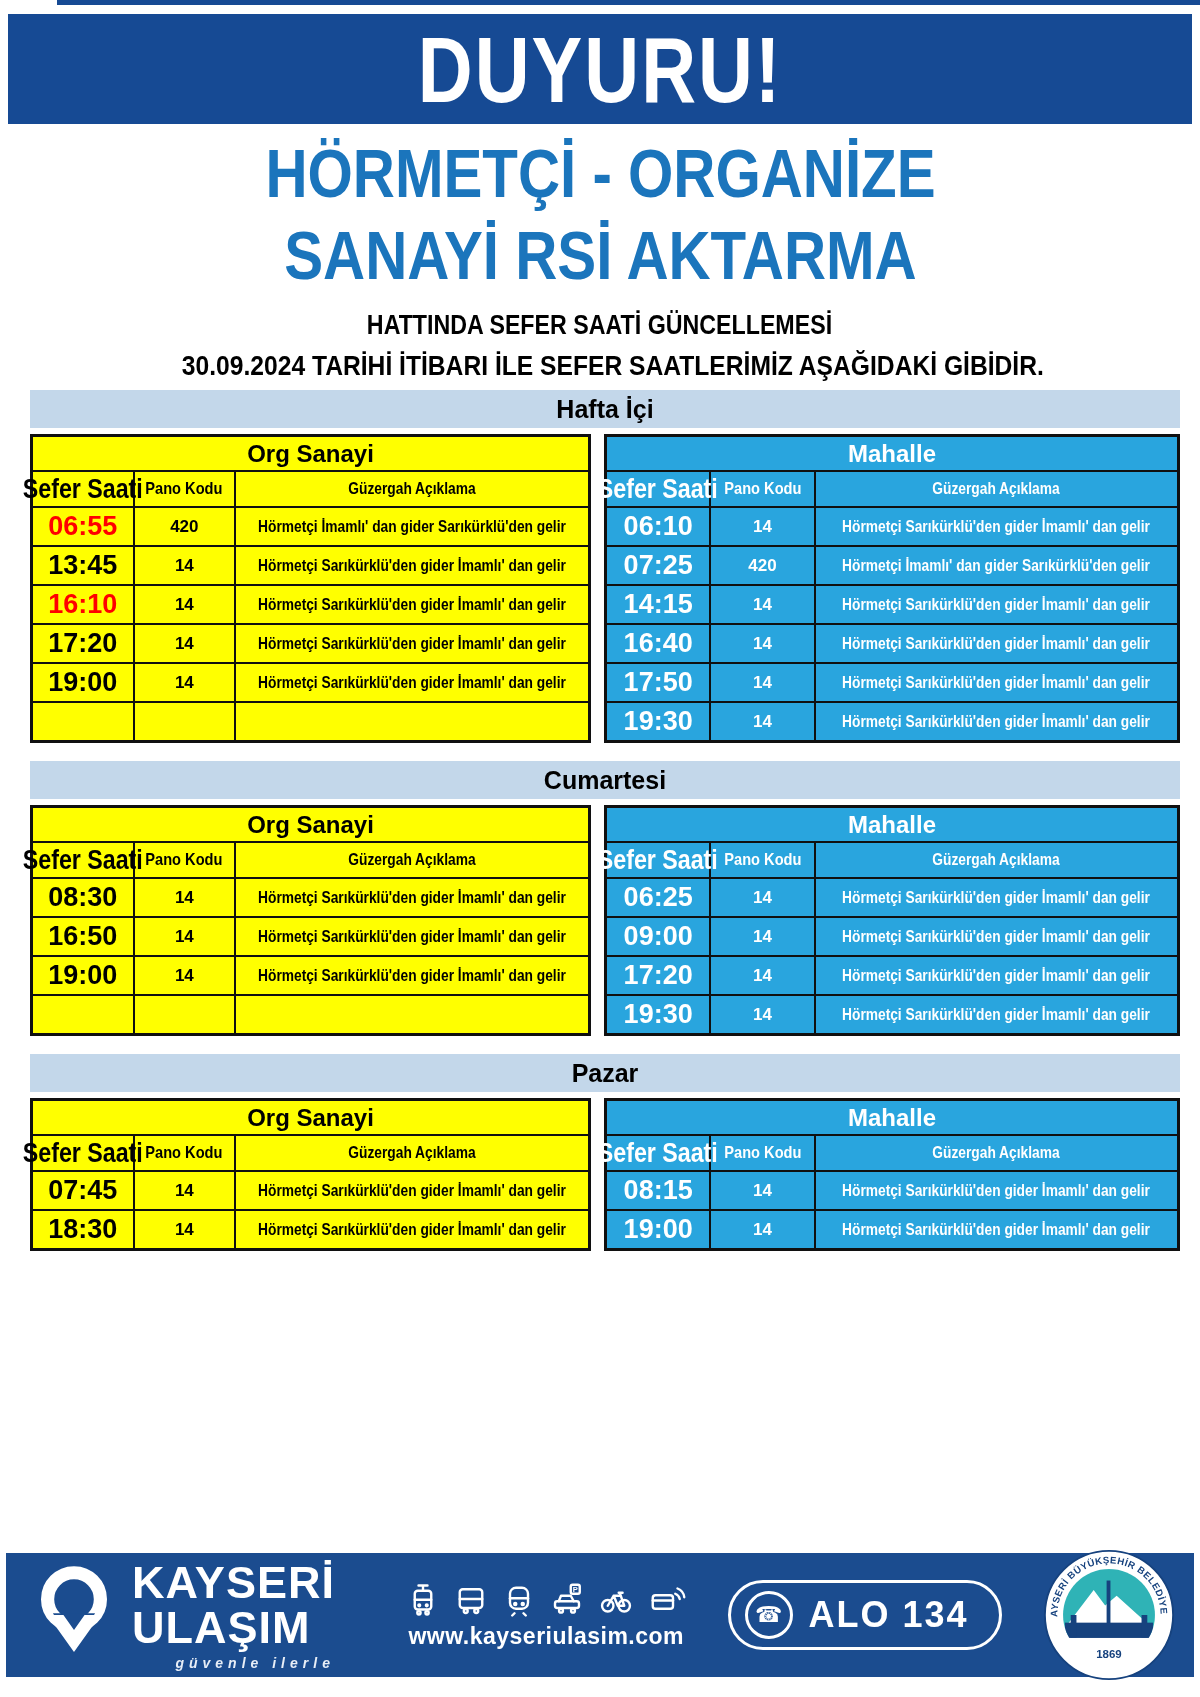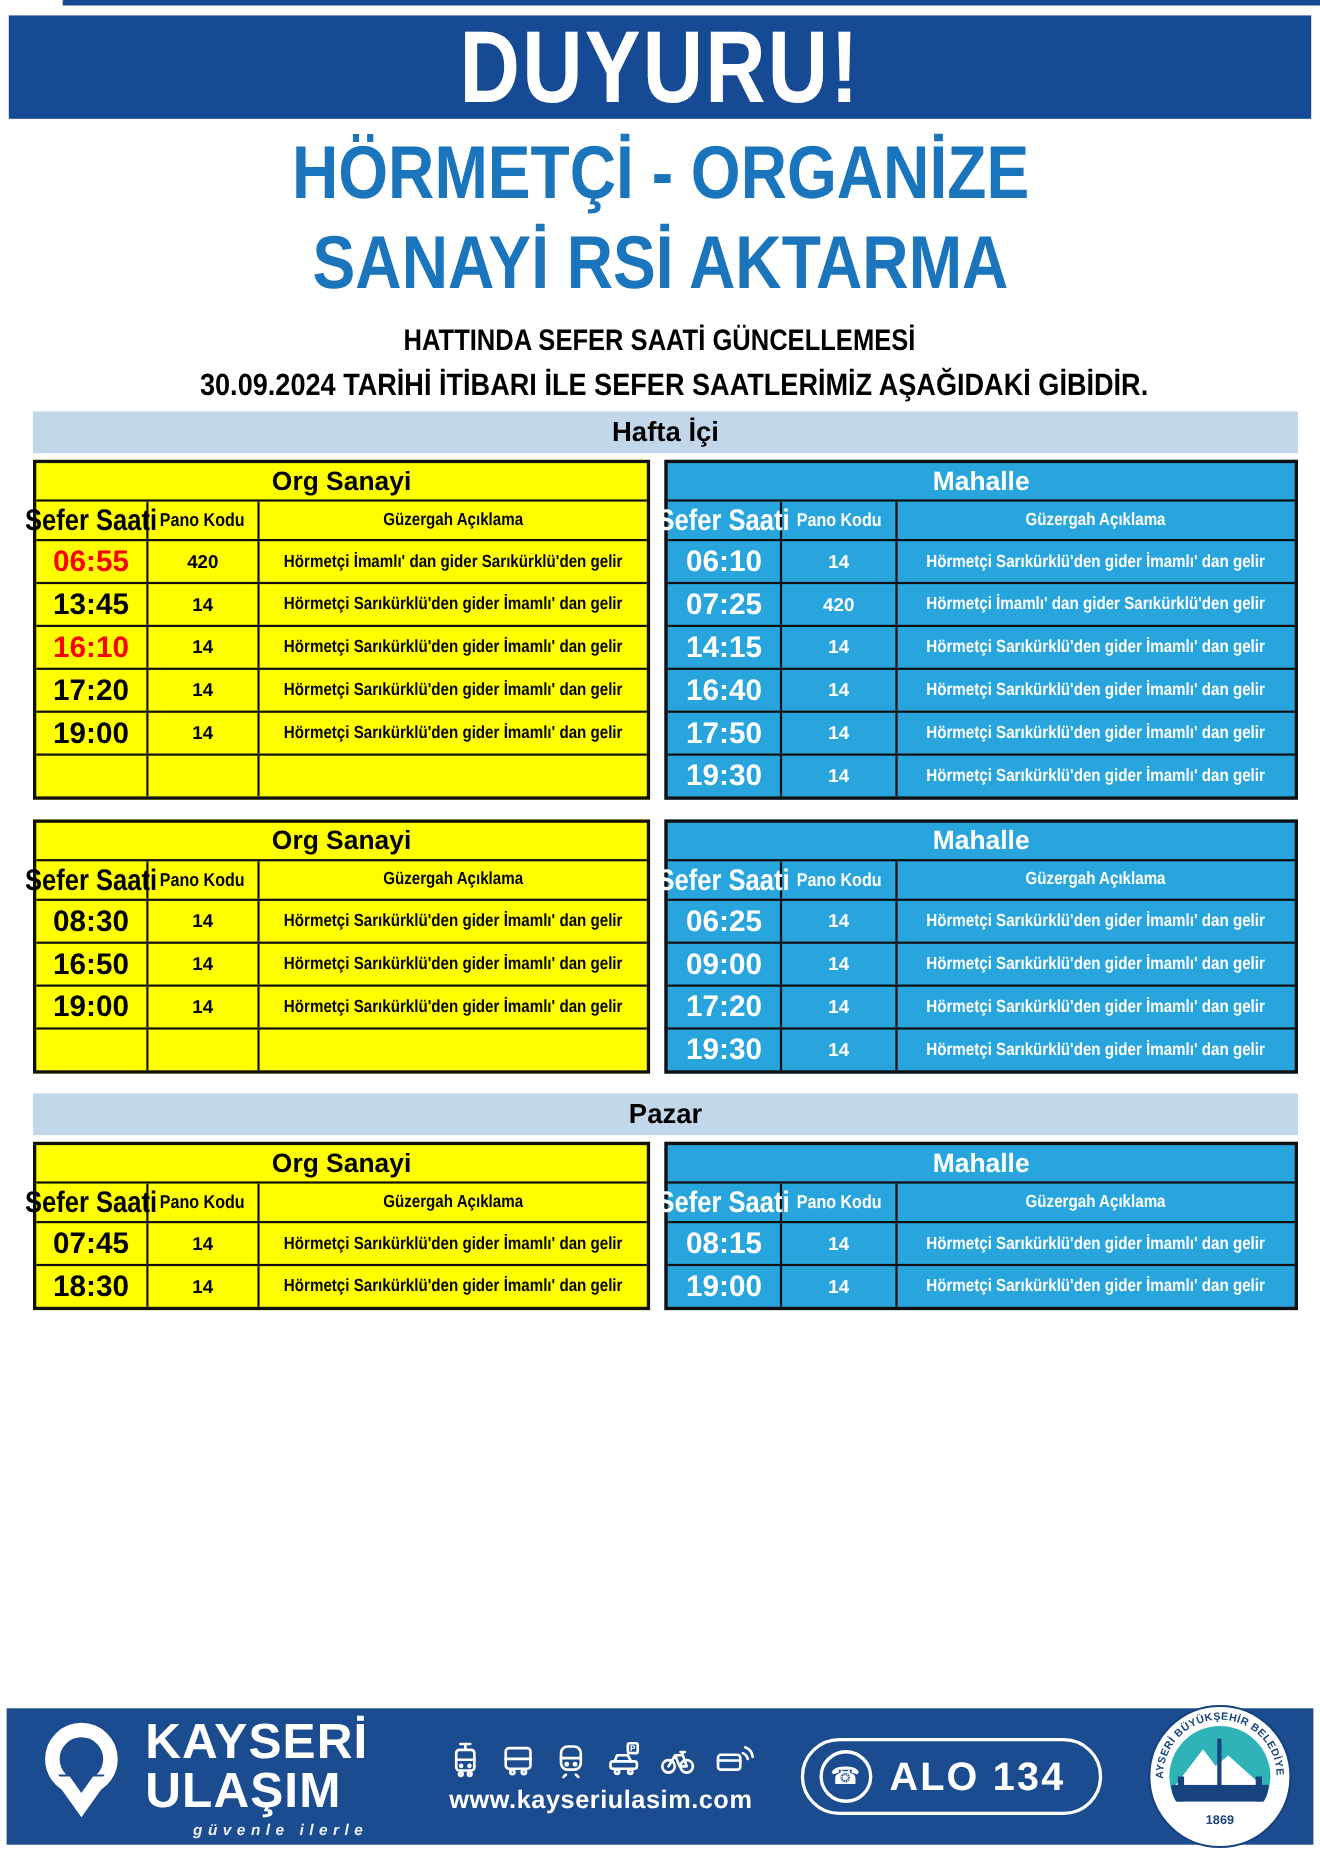--- a/index.html
+++ b/index.html
@@ -1,21 +1,21 @@
 <!DOCTYPE html>
 <html lang="tr"><head>
 <meta charset="utf-8">
 <style>
   html,body{margin:0;padding:0;}
   body{
     width:1200px;height:1697px;position:relative;background:#fff;overflow:hidden;
     font-family:"Liberation Sans",sans-serif;color:#000;
   }
   .topline{position:absolute;top:0;left:57px;right:0;height:5px;background:#164a94;}
-  .banner{margin:14px 8px 0;height:94px;background:#164a94;display:flex;align-items:center;justify-content:center;}
+  .banner{margin:14px 8px 0;height:110px;background:#164a94;display:flex;align-items:center;justify-content:center;}
   .banner-text{color:#fff;font-size:76px;font-weight:bold;letter-spacing:2px;display:inline-block;transform:scaleY(1.22);}
   .t1,.t2{text-align:center;color:#1b75bc;font-weight:bold;font-size:62px;line-height:68px;}
   .t1{margin-top:16px}.t2{margin-top:14px}
   .t1 span,.t2 span{display:inline-block;transform:scale(.94,1.1);white-space:nowrap;}
   .subtitle{margin-top:20px;font-size:27px;font-weight:bold;text-align:center;line-height:30px;}
   .dateline{margin-top:10px;font-size:28px;font-weight:bold;text-align:center;line-height:32px;margin-left:26px;}
   .cx{display:inline-block;transform:scaleX(.86);white-space:nowrap;}
   .cx88{display:inline-block;transform:scaleX(.88);white-space:nowrap;}
 
   .sections{width:1150px;margin:8px 0 0 30px;}
@@ -192,20 +192,23 @@
               <div class="cell route">
                 <span class="cx">Hörmetçi Sarıkürklü'den gider İmamlı' dan gelir</span>
               </div>
             </div>
           </div>
       </div>
     </div>
   </section>
 
   <section class="day-section">
+    <div class="day-band">
+        <span>Cumartesi</span>
+      </div>
     <div class="tables">
       <div class="half org">
         <div class="half-title">
             <span>Org Sanayi</span>
           </div>
         <div class="heads">
           <div class="cell h time">
               <span class="cx">Sefer Saati</span>
             </div>
           <div class="cell h code">

